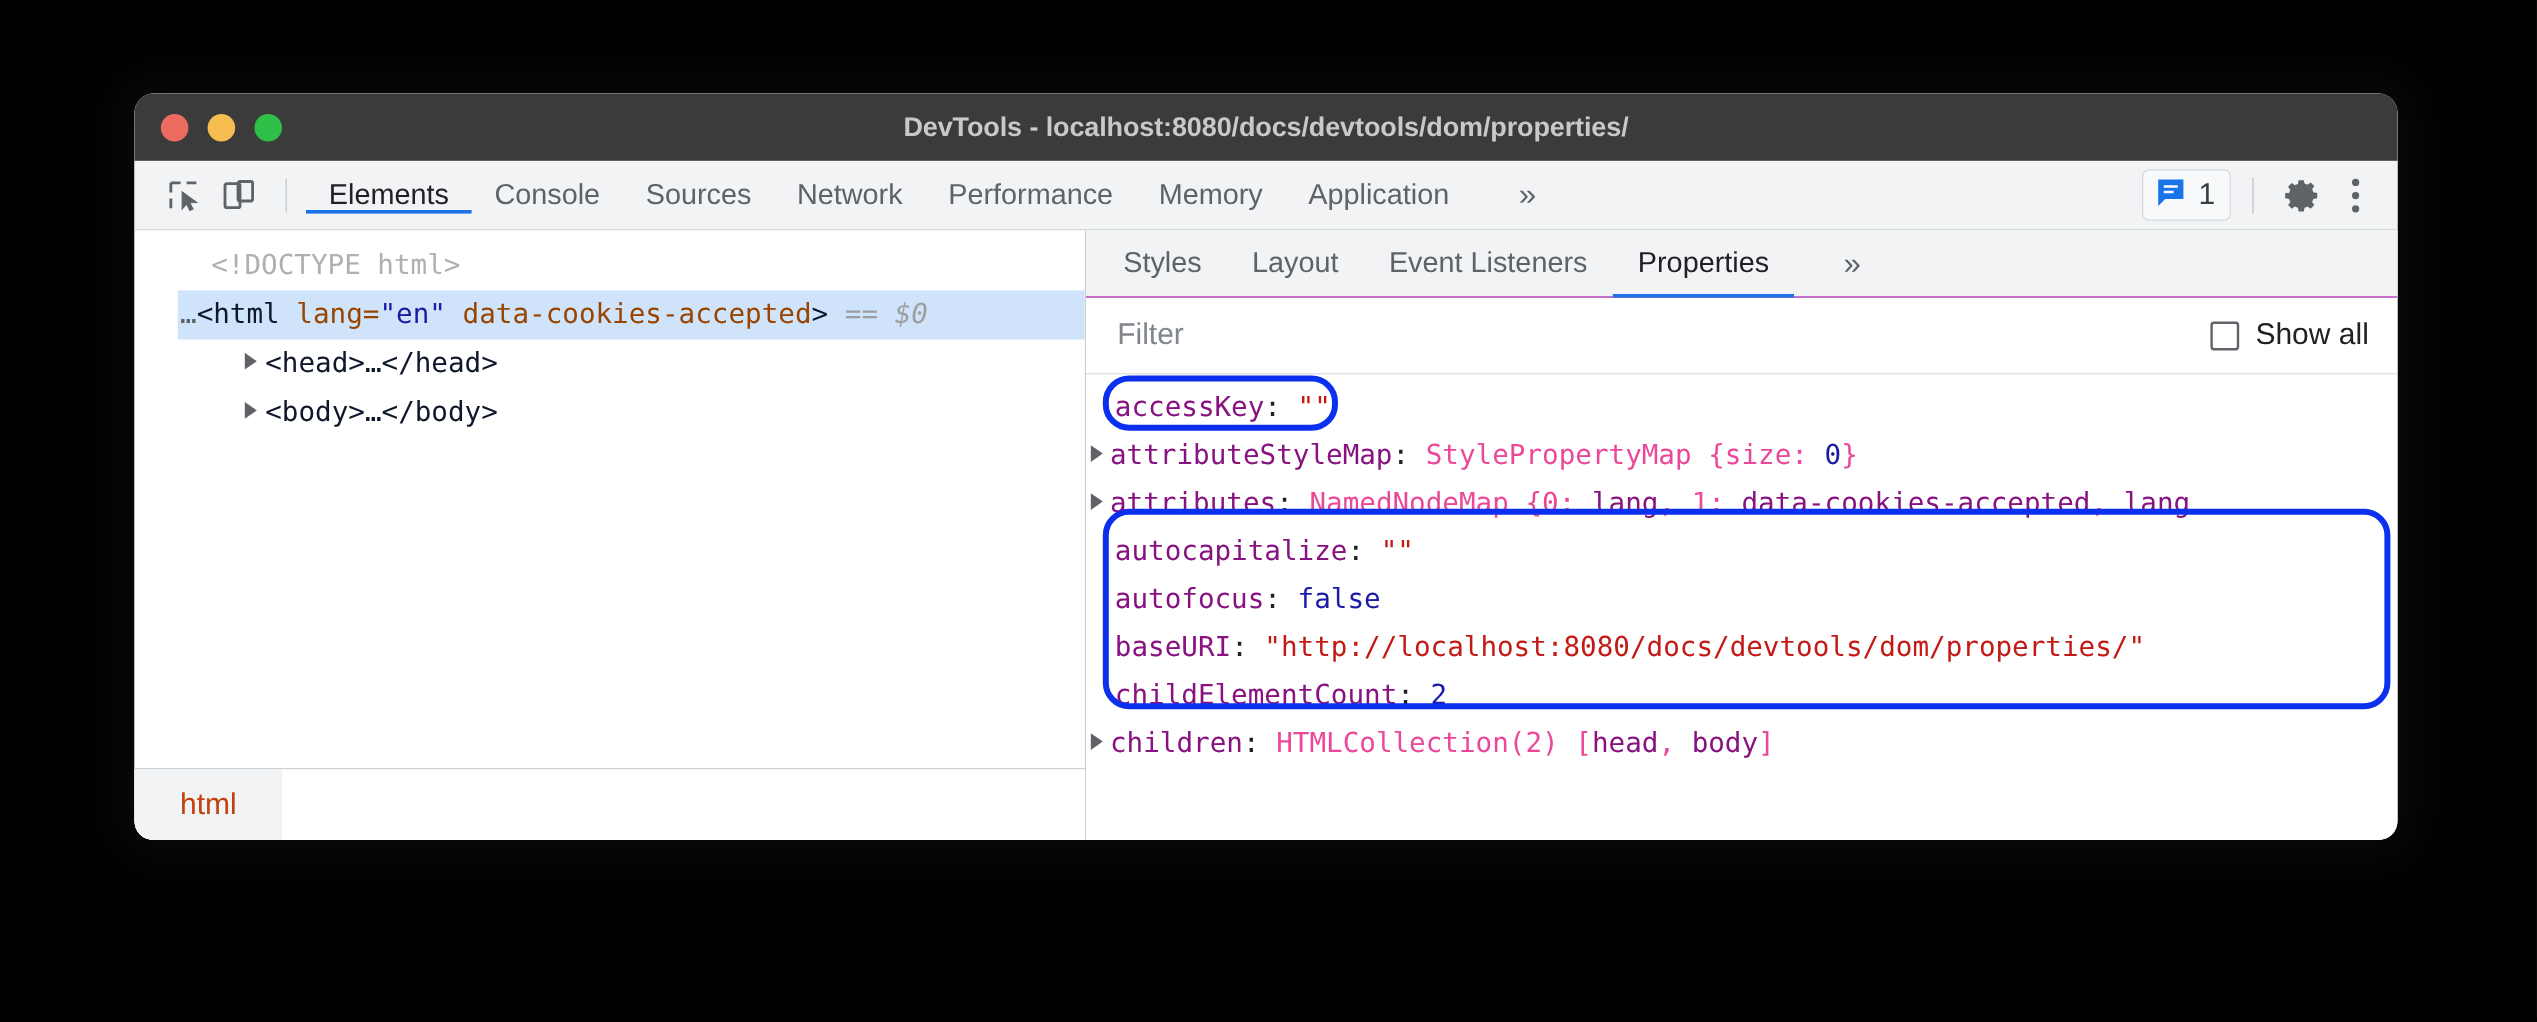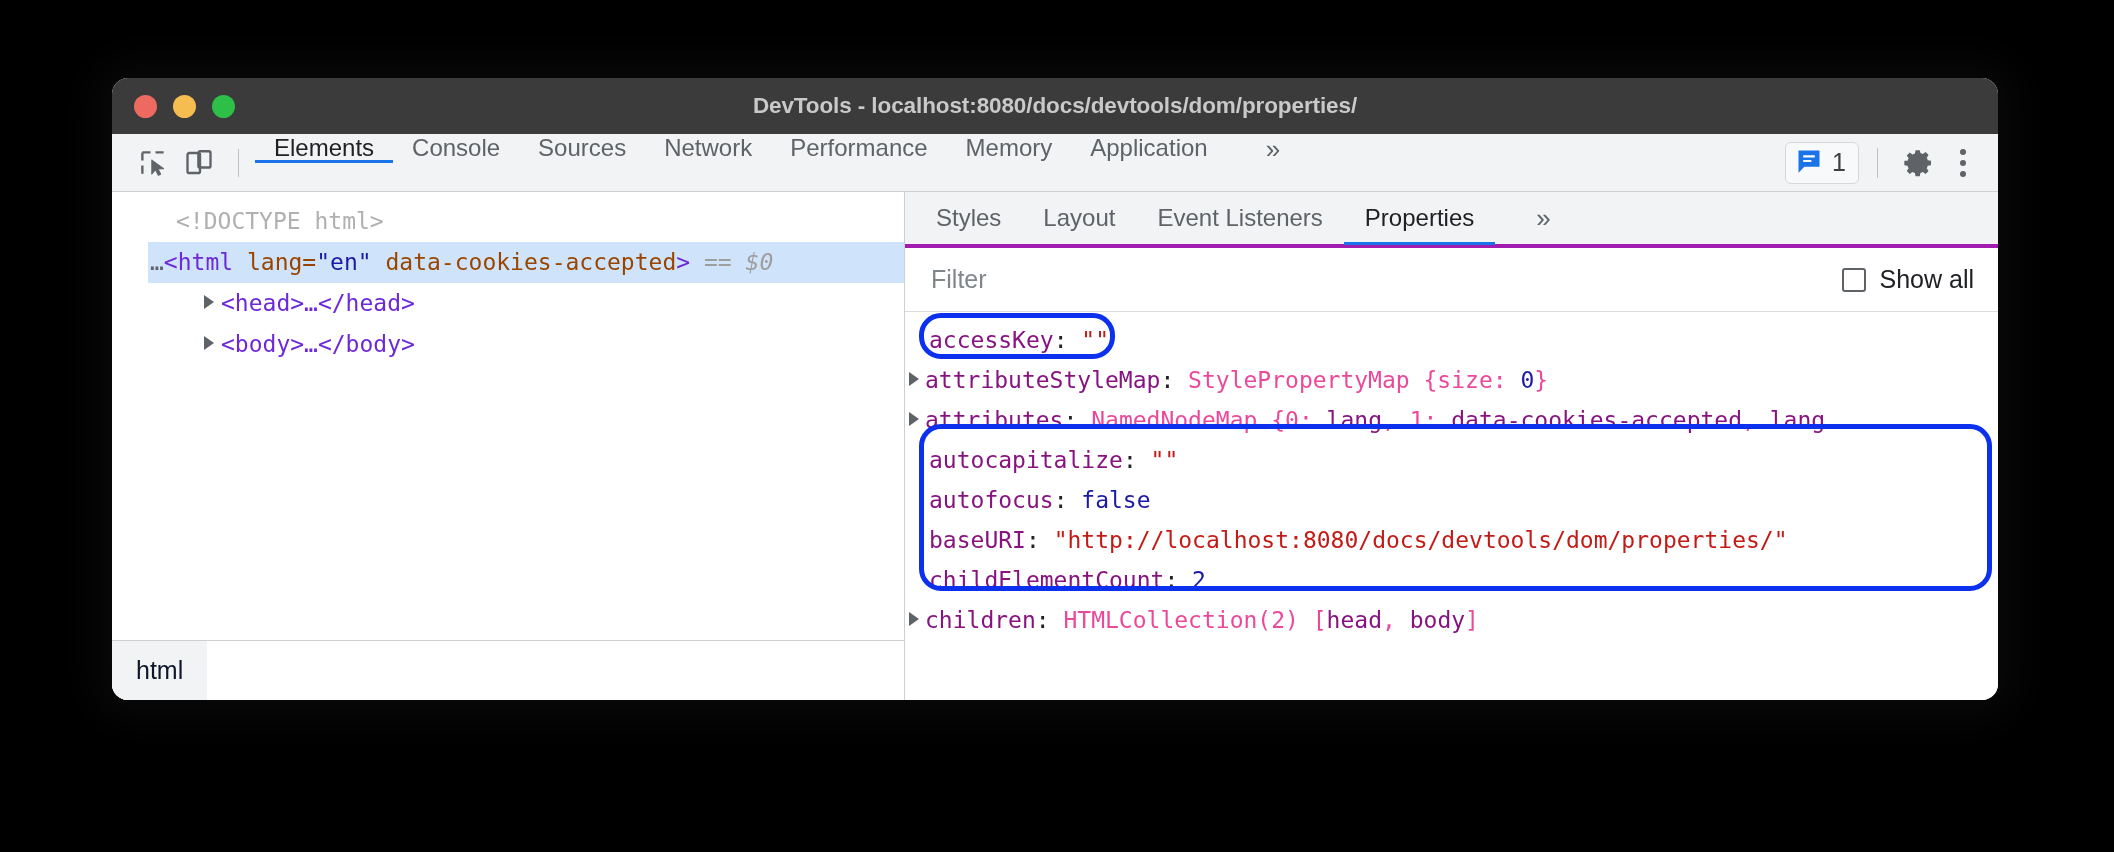--- a/index.html
+++ b/index.html
@@ -66,21 +66,21 @@
   .tb-icon-btn {
     width: 46px; height: 46px;
     display: flex; align-items: center; justify-content: center;
     border-radius: 4px;
   }
   .tb-sep {
     width: 1px; height: 28px;
     background: #bdc1c6;
     margin: 0 16px;
   }
-  #main-tabs { display: flex; align-items: flex-start; height: 100%; }
+  #main-tabs { display: flex; align-items: center; height: 100%; }
   .main-tab {
     display: flex; align-items: center;
     padding: 0 19px;
     font-size: 24px;
     color: #5f6368;
     position: relative;
     white-space: nowrap;
   }
   .main-tab.active { color: #202124; }
   .main-tab.active::after {
@@ -153,54 +153,54 @@
   .tri {
     display: inline-block;
     width: 0; height: 0;
     border-left: 10px solid #5f6368;
     border-top: 7px solid transparent;
     border-bottom: 7px solid transparent;
     margin-right: 7px;
     vertical-align: 2px;
   }
   .tok-doctype { color: #b0b0b0; }
-  .tok-tag { color: #6d28d9; }
+  .tok-tag { color: #0f172a; }
   .tok-attr { color: #994500; }
   .tok-val { color: #1a1aa6; }
   .tok-dollar { color: #9e9e9e; font-style: italic; }
   .tok-dim { color: #9e9e9e; }
 
   #breadcrumb-bar {
     height: 60px;
     border-top: 1px solid #cdd1d4;
     display: flex;
     align-items: stretch;
     background: #ffffff;
   }
   #crumb-html {
     display: flex; align-items: center;
-    padding: 0 24px;
+    padding: 0 38px;
     background: #f1f3f4;
-    color: #0f172a;
+    color: #c2410c;
     font-size: 25px;
     font-family: "Liberation Sans", sans-serif;
   }
 
   
   #props-pane {
     flex: 1;
     background: #ffffff;
     display: flex;
     flex-direction: column;
     min-width: 0;
   }
   #sidebar-tabs {
     height: 56px;
     background: #f1f3f4;
-    border-bottom: 4px solid #a21caf;
+    border-bottom: 1px solid #a21caf;
     display: flex;
     align-items: stretch;
     padding-left: 10px;
   }
   .side-tab {
     display: flex; align-items: center;
     padding: 0 21px;
     font-size: 24px;
     color: #5f6368;
     position: relative;

